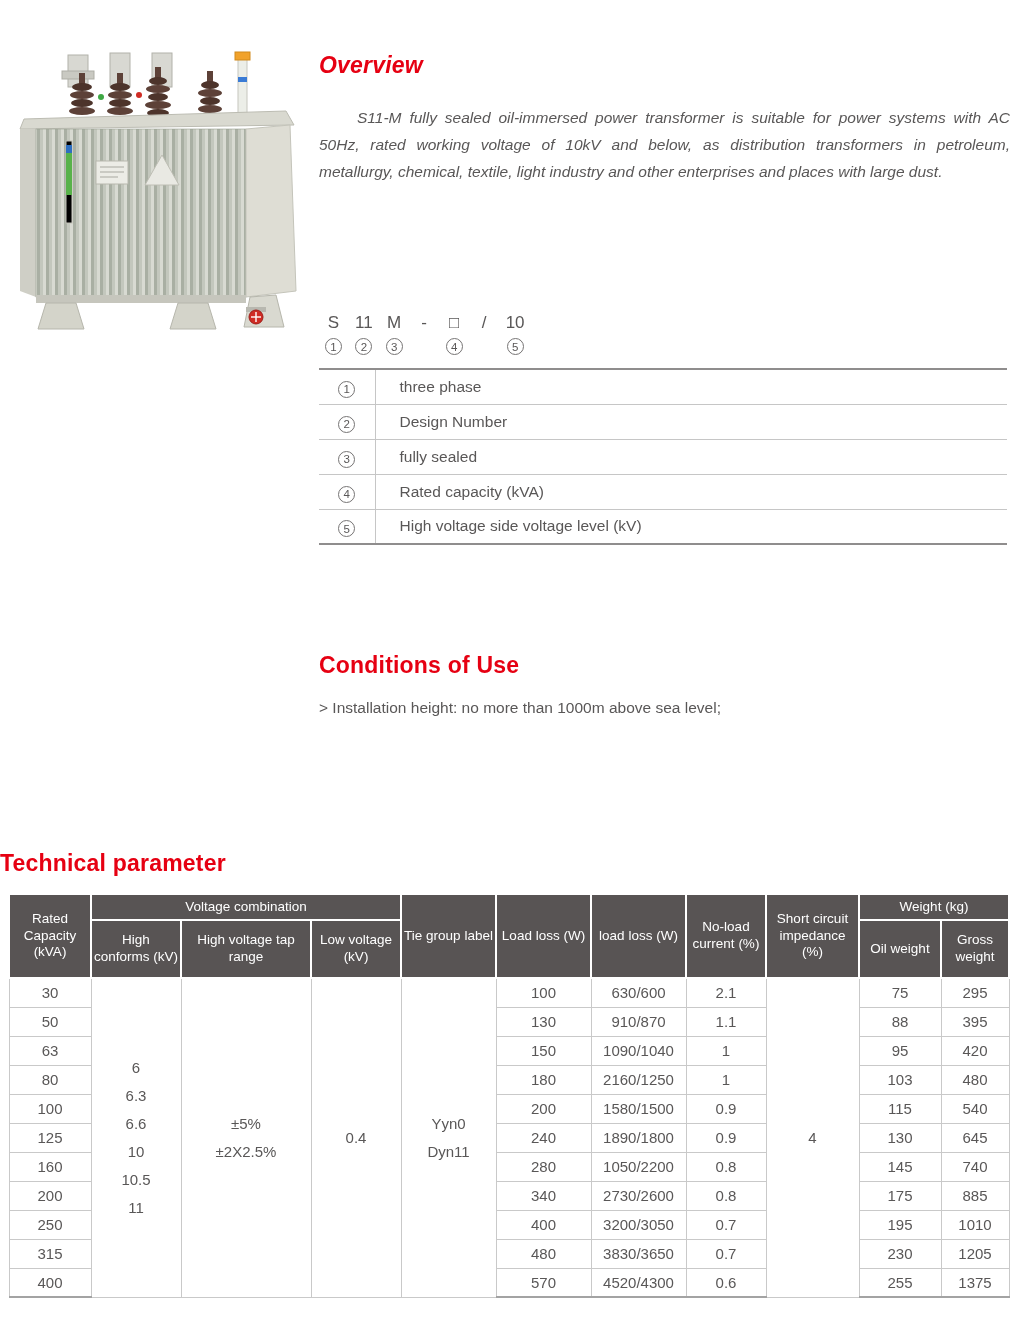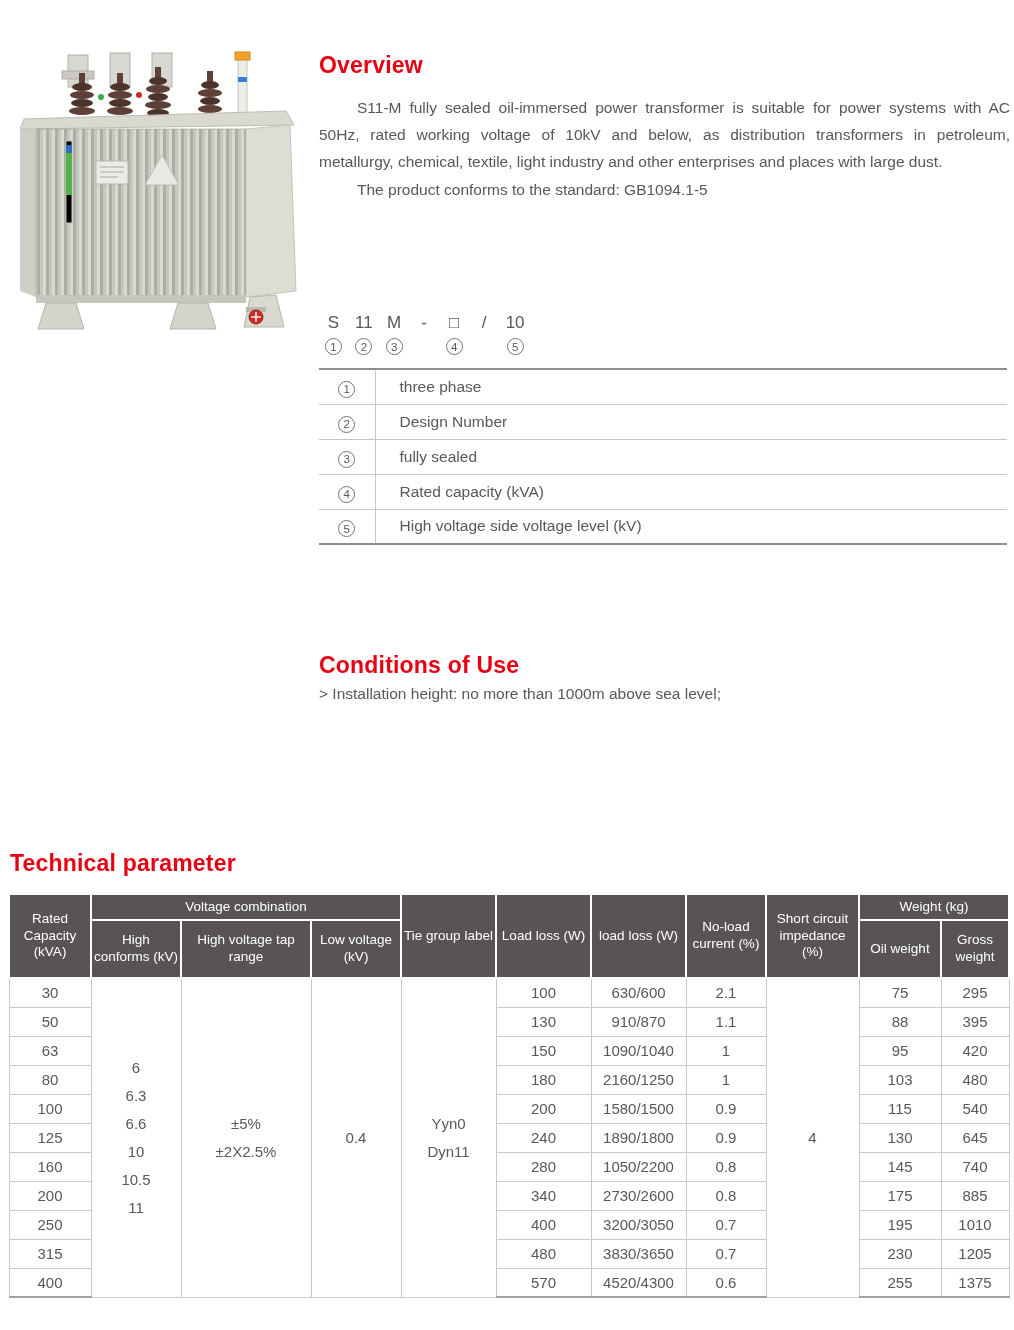--- a/index.html
+++ b/index.html
@@ -8,25 +8,25 @@
     width:1014px; height:1330px; position:relative; overflow:hidden;
     font-family:"Liberation Sans","DejaVu Sans",sans-serif;
     color:#595757;
   }
   .sec-title {
     color:#e60012; font-size:23px; font-weight:bold; letter-spacing:0.2px;
   }
   
   .product { position:absolute; left:10px; top:45px; width:290px; height:300px; }
   
-  .sec-overview { position:absolute; left:319px; top:52px; width:691px; }
+  .sec-overview { position:absolute; left:319px; top:52px; width:691px;font-style:italic; }
   .sec-overview p {
     font-size:15.5px; line-height:27px; text-align:justify; color:#595757;
   }
-  .sec-overview p.p1 { margin-top:15px; text-indent:38px; }
+  .sec-overview p.p1 { margin-top:25px; text-indent:38px; }
   .sec-overview p.p2 { margin-top:1px; text-indent:38px; text-align:left; }
   
   .sec-model { position:absolute; left:319px; top:297px; width:689px; }
   .code-row { display:flex; gap:13px; margin:16px 0 0 6px; }
   .code-part { display:flex; flex-direction:column; align-items:center; min-width:16px; }
   .code-sym { font-size:17px; color:#595757; line-height:20px; }
   .circle-num {
     display:inline-flex; align-items:center; justify-content:center;
     width:17px; height:17px; border:1px solid #767474; border-radius:50%;
     font-size:11.5px; color:#595757; margin-top:5px;
@@ -35,23 +35,23 @@
   .model-table { border-collapse:collapse; width:688px; margin-top:13px;
     border-top:2px solid #8f8d8d; border-bottom:2px solid #8f8d8d; }
   .model-table td { height:35px; font-size:15.5px; color:#595757;
     border-bottom:1px solid #c6c6c6; }
   .model-table tr:last-child td { border-bottom:none; }
   .model-table td.mark { width:56px; text-align:center; border-right:1px solid #c6c6c6; }
   .model-table td.desc { padding-left:24px; }
   
   .sec-conditions { position:absolute; left:319px; top:652px; width:689px; }
   .sec-conditions .item { font-size:15.5px; line-height:28px; color:#595757; }
-  .sec-conditions .item.first { margin-top:1px; }
-  
-  .tech-title { position:absolute; left:10px; top:850px; }
+  .sec-conditions .item.first { margin-top:15px; }
+  
+  .tech-title { position:absolute; left:0; top:850px; }
   .tech-table { position:absolute; left:8px; top:893px; width:1000px;
     border-collapse:collapse; table-layout:fixed; }
   .tech-table thead th {
     background:#585454; color:#ffffff; font-weight:normal; font-size:13.5px;
     line-height:1.25; border:2px solid #ffffff; padding:2px 2px; text-align:center;
     vertical-align:middle;
   }
   .tech-table thead tr.r1 { height:26px; }
   .tech-table thead tr.r2 { height:58px; }
   .tech-table tbody td {
@@ -157,21 +157,20 @@
       <circle cx="246" cy="272" r="7" fill="#cf2b24" stroke="#9e1f1a"></circle>
       <line x1="241" y1="272" x2="251" y2="272" stroke="#ffffff" stroke-width="1.4"></line>
       <line x1="246" y1="267" x2="246" y2="277" stroke="#ffffff" stroke-width="1.4"></line>
     </g>
   </svg>
 </div>
 
 <div class="sec-overview">
   <div class="sec-title">Overview</div>
   <p class="p1">S11-M fully sealed oil-immersed power transformer is suitable for power systems with AC 50Hz, rated working voltage of 10kV and below, as distribution transformers in petroleum, metallurgy, chemical, textile, light industry and other enterprises and places with large dust.</p>
-  <p class="p2">The product conforms to the standard: GB1094.1-5</p>
 </div>
 
 <div class="sec-model">
   <div class="code-row">
     <div class="code-part">
       <span class="code-sym">S</span>
       <span class="circle-num">1</span>
     </div>
     <div class="code-part">
       <span class="code-sym">11</span>

